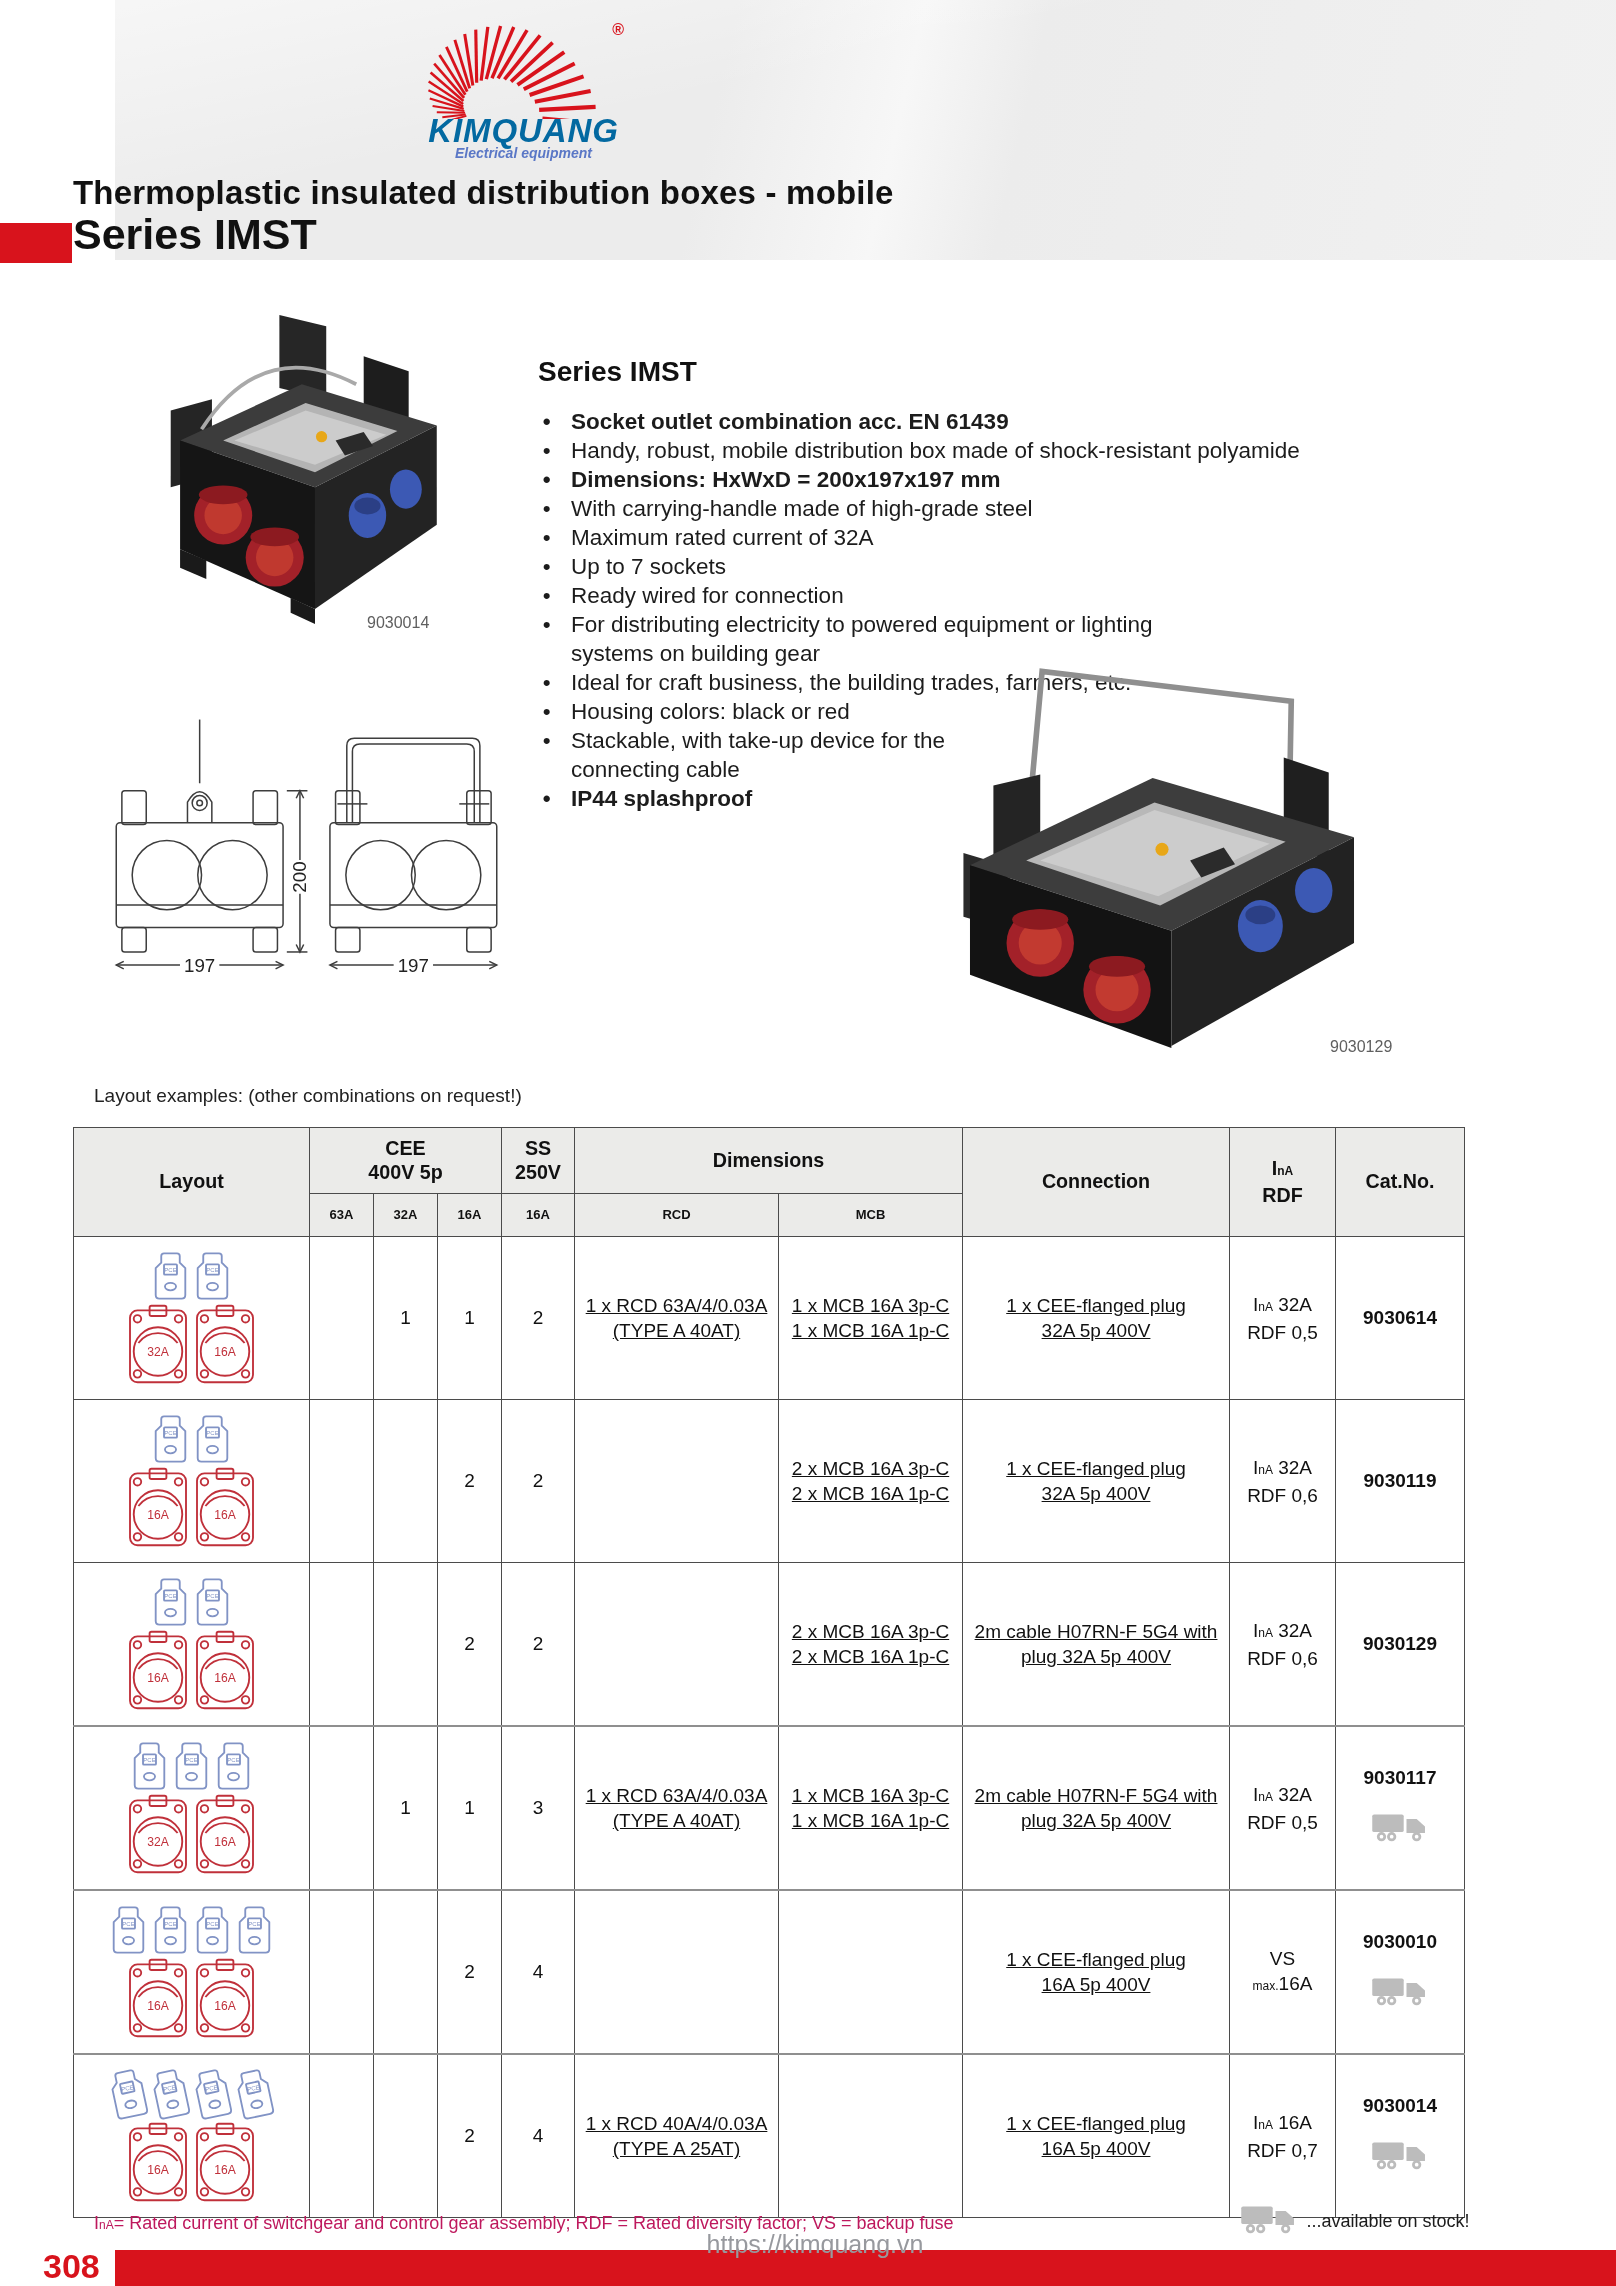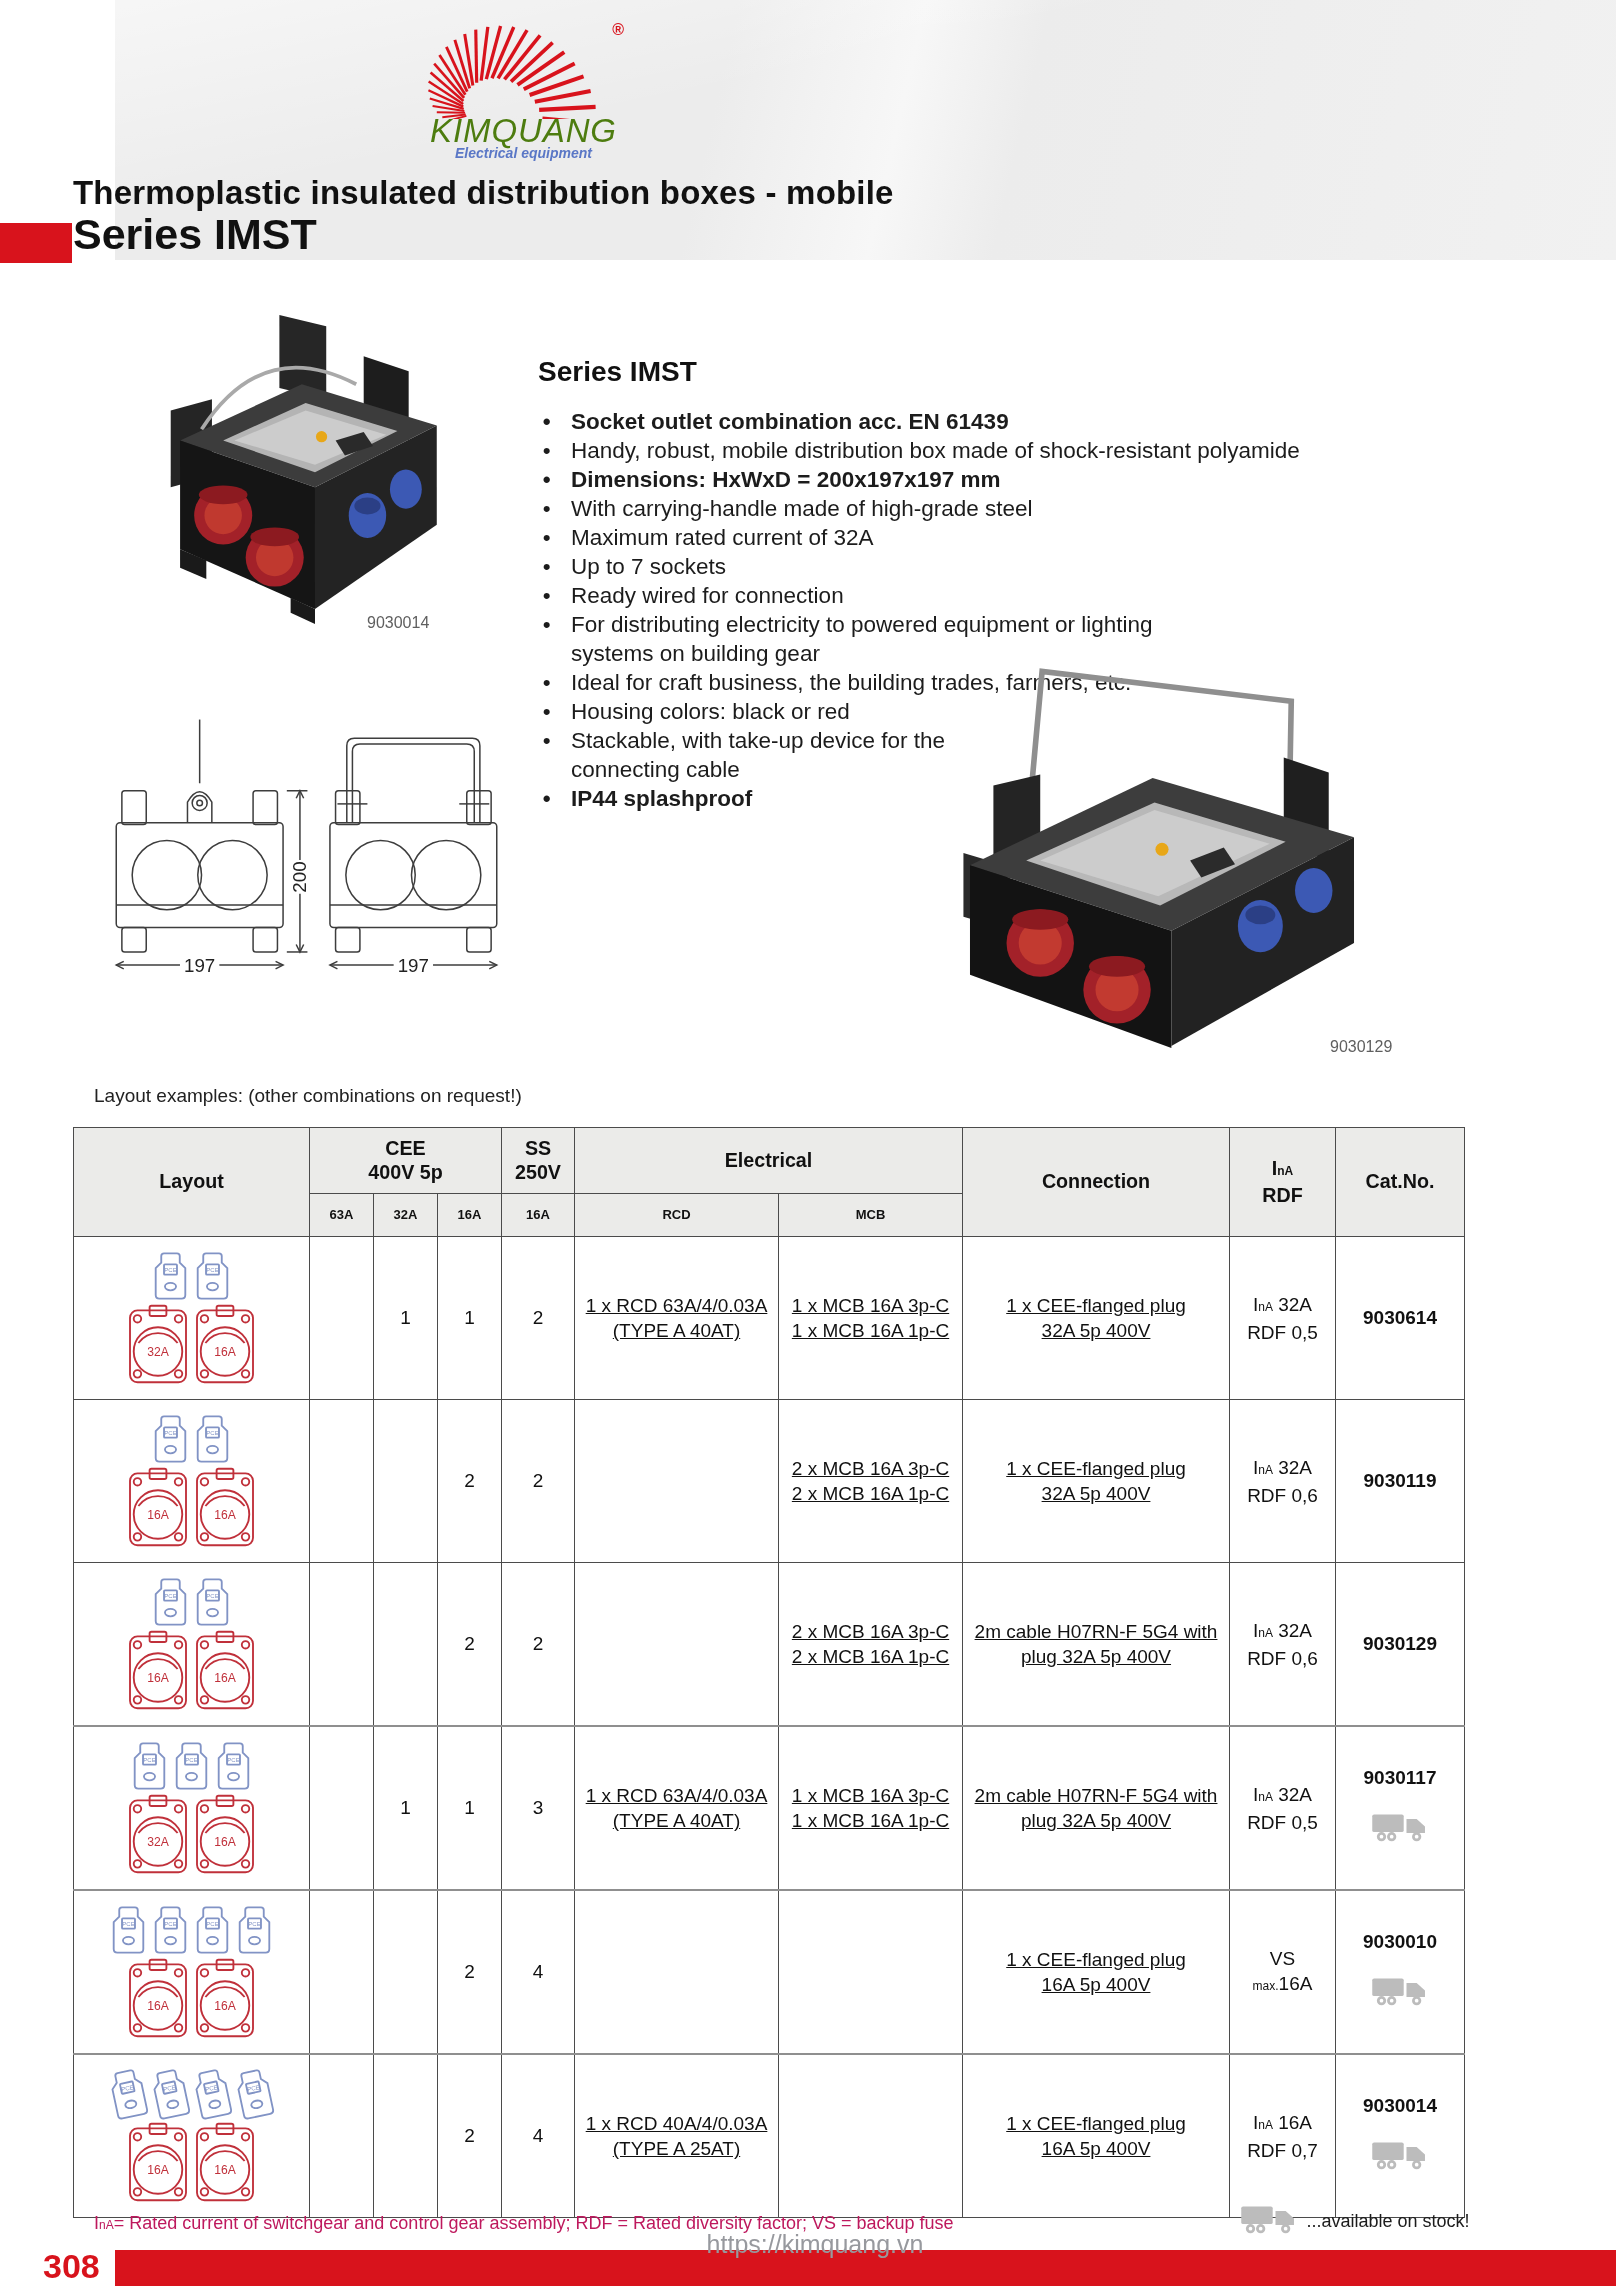--- a/index.html
+++ b/index.html
@@ -9,21 +9,21 @@
   .band{position:absolute;left:115px;top:0;width:1501px;height:260px;z-index:0;
         background:linear-gradient(103deg,#ececec 0%,#ececec 40%,#f7f7f7 52%,#ececec 60%,#f1f1f1 100%);}
   .band:after{content:"";position:absolute;left:0;top:0;width:100%;height:100%;
         background:linear-gradient(168deg,rgba(255,255,255,.55) 0%,rgba(255,255,255,0) 38%);}
   .red-tab{position:absolute;left:0;top:223px;width:72px;height:40px;background:#d8131c;z-index:1;}
   .page-title{position:absolute;left:73px;top:174px;font-size:33px;font-weight:bold;z-index:1;letter-spacing:0.2px;}
   .page-series{position:absolute;left:73px;top:210px;font-size:43px;font-weight:bold;z-index:1;}
   
   .logo{position:absolute;left:423px;top:7.5px;width:201px;height:161px;z-index:2;text-align:center;}
   .logo .reg{position:absolute;right:0px;top:13px;color:#d8131c;font-size:16px;font-weight:bold;}
-  .logo .brand{margin-top:-5.6px;font-size:33px;font-weight:normal;font-style:italic;color:#4d7c0f;letter-spacing:0.9px;line-height:30px;}
+  .logo .brand{margin-top:-5.6px;font-size:33px;font-weight:bold;font-style:italic;color:#0369a1;letter-spacing:0.9px;line-height:30px;}
   .logo .tagline{font-size:14px;font-style:italic;color:#5a77c6;line-height:15px;font-weight:bold;}
   
   .photo{position:absolute;z-index:1;}
   .photo-code{position:absolute;font-size:16px;color:#5f5f5f;z-index:2;}
   
   .intro-heading{position:absolute;left:538px;top:356px;font-size:28px;font-weight:bold;z-index:1;}
   .bullets{position:absolute;left:539px;top:407px;width:834px;z-index:1;list-style:none;margin:0;padding:0;}
   .bullets li{position:relative;padding-left:32px;font-size:22.5px;line-height:29px;color:#1c1c1c;}
   .bullets li:before{content:"\2022";position:absolute;left:3.7px;top:0;font-size:22.5px;}
   .bullets li.b{font-weight:bold;}
@@ -265,21 +265,21 @@
       <tr class="hrow1">
         <th rowspan="2">Layout</th>
         <th colspan="3">
           <div>CEE</div>
             <div>400V 5p</div>
         </th>
         <th>
           <div>SS</div>
             <div>250V</div>
         </th>
-        <th colspan="2">Electrical</th>
+        <th colspan="2">Dimensions</th>
         <th rowspan="2">Connection</th>
         <th rowspan="2">
           <div>I<span class="sm">nA</span></div>
             <div>RDF</div>
         </th>
         <th rowspan="2">Cat.No.</th>
       </tr>
       <tr class="hrow2">
         <th>63A</th>
         <th>32A</th>

